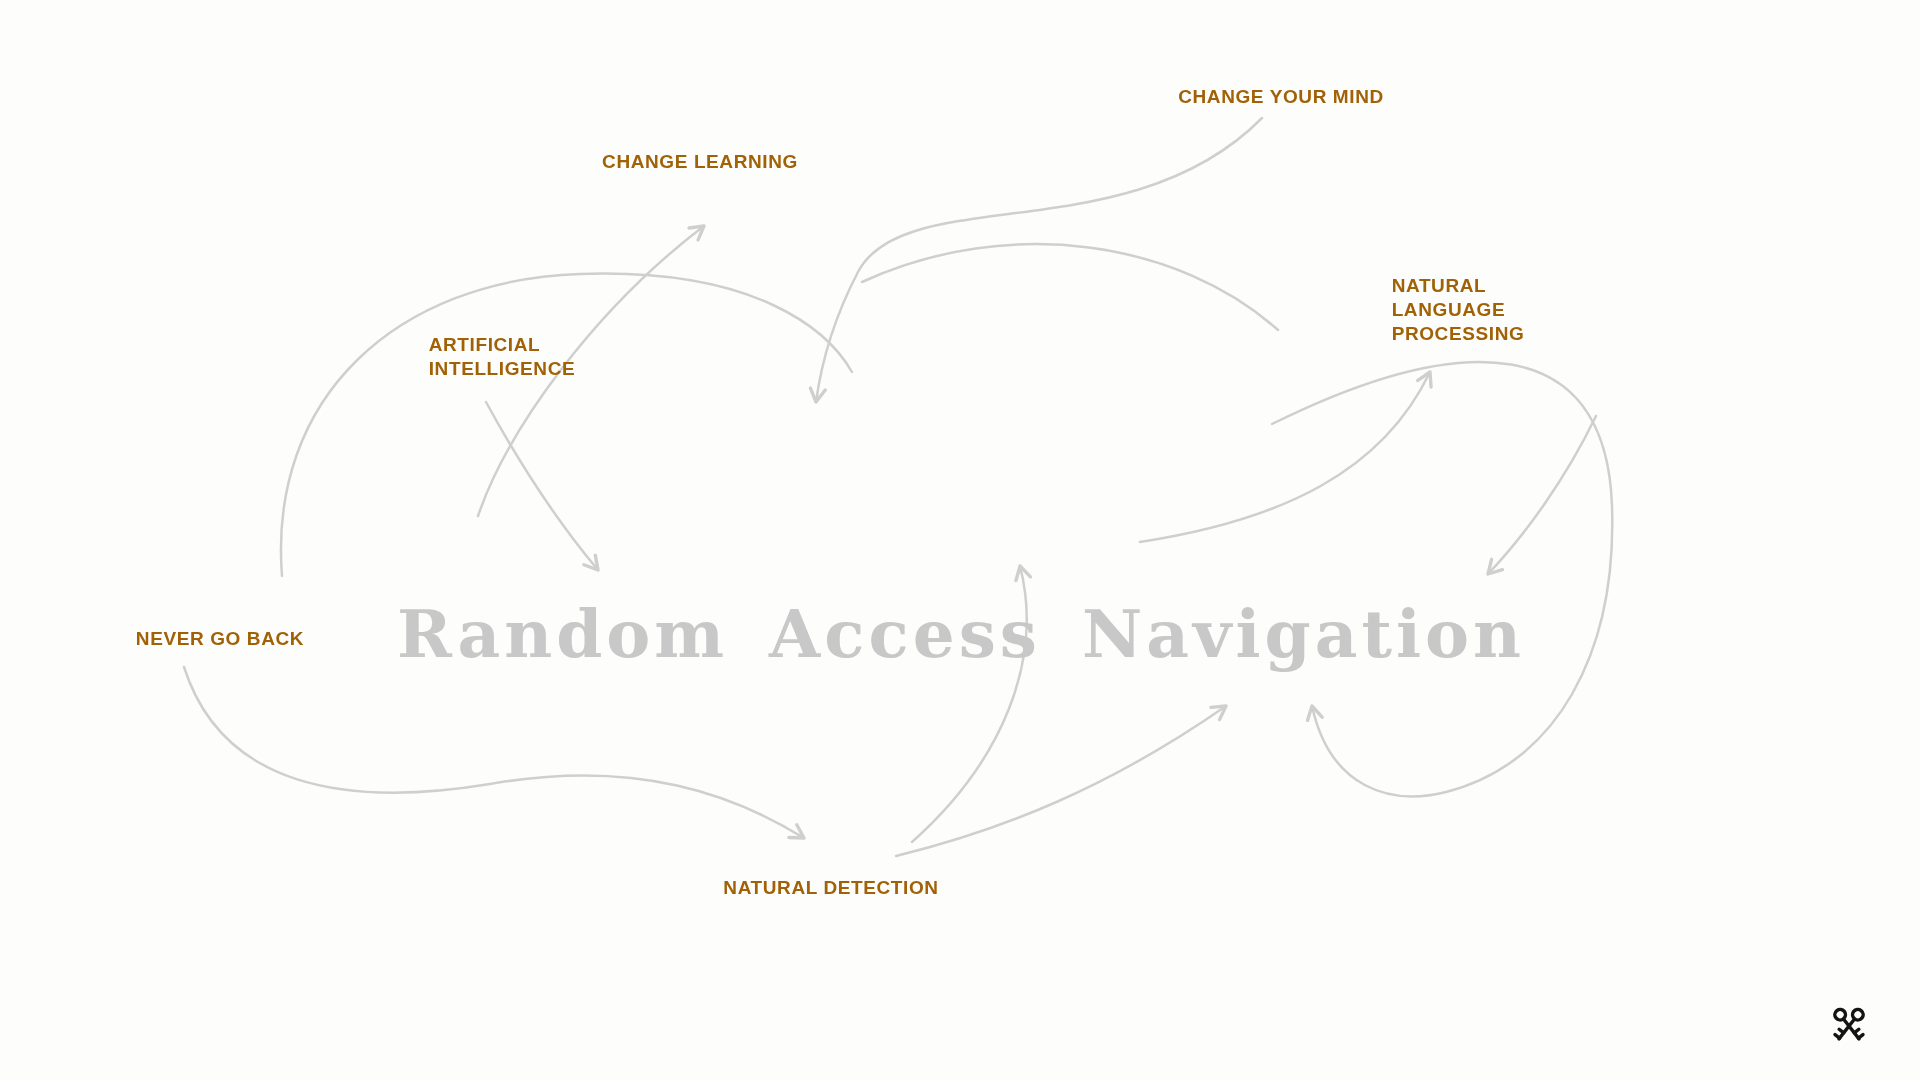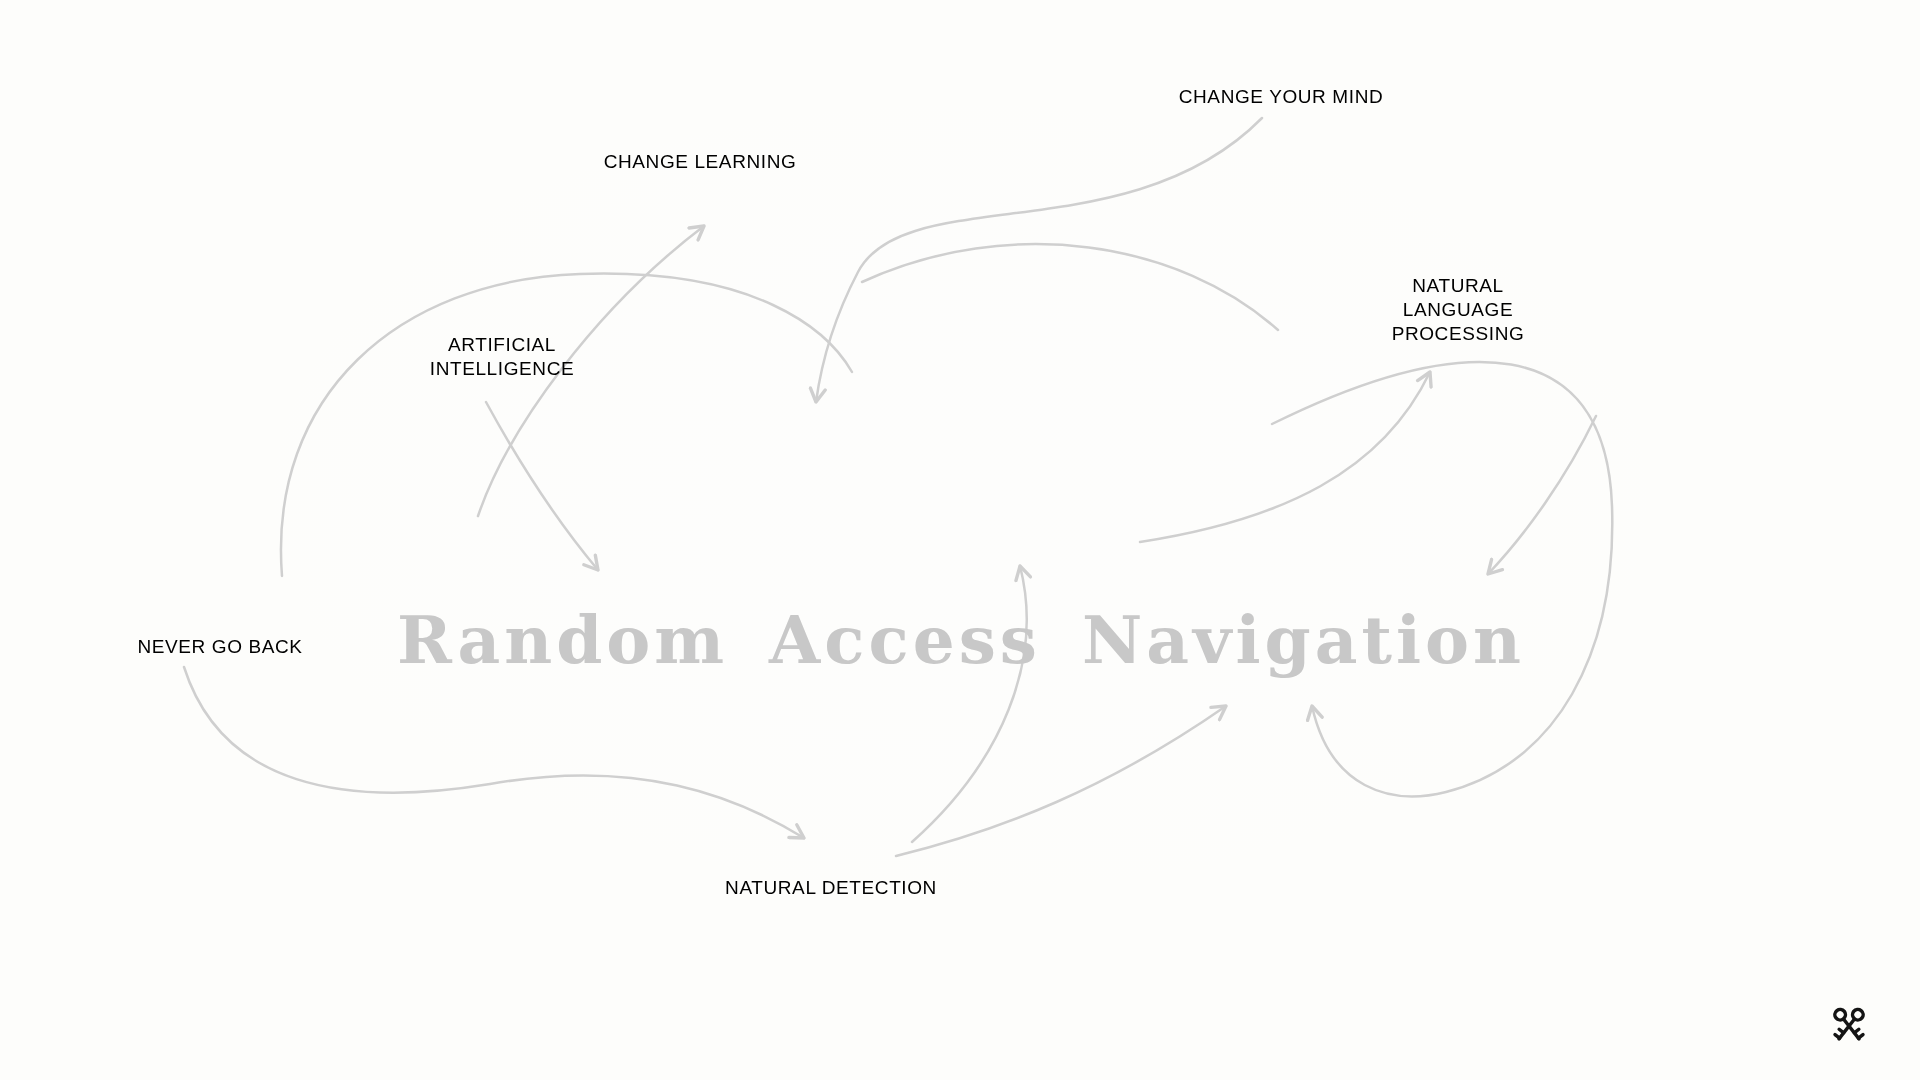--- a/index.html
+++ b/index.html
@@ -38,26 +38,26 @@
   svg.arrows {
     position: absolute;
     inset: 0;
     width: 1920px;
     height: 1080px;
   }
 
   .label {
     position: absolute;
     transform: translate(-50%, -50%);
-    color: #000000;
+    color: #a16207;
     font-size: 19px;
     letter-spacing: 0.6px;
-    text-align: center;
     white-space: pre-line;
     line-height: 1.25;
+    font-weight: bold;
   }
 
   .acronym {
     position: absolute;
     left: 961px;
     top: 482px;
     transform: translate(-50%, -50%);
     font-family: "DejaVu Serif", "Liberation Serif", serif;
     font-weight: bold;
     font-size: 158px;
@@ -72,21 +72,20 @@
     left: 961px;
     top: 634px;
     transform: translate(-50%, -50%);
     font-family: "DejaVu Serif", "Liberation Serif", serif;
     font-weight: bold;
     font-size: 66px;
     letter-spacing: 4px;
     word-spacing: 14px;
     color: #c8c8c8;
     white-space: nowrap;
-    margin-top: 6px;
   }
 
   .keys-icon {
     position: absolute;
     left: 1849px;
     top: 1026px;
     transform: translate(-50%, -50%);
     width: 46px;
     height: 46px;
   }
@@ -134,21 +133,21 @@
 
   <div class="label" style="left:700px; top:162px;">CHANGE LEARNING</div>
 
   <div class="label" style="left:502px; top:357px;">ARTIFICIAL
 INTELLIGENCE</div>
 
   <div class="label" style="left:1458px; top:310px;">NATURAL
 LANGUAGE
 PROCESSING</div>
 
-  <div class="label" style="left:220px; top:639px;margin-top:8px;">NEVER GO BACK</div>
+  <div class="label" style="left:220px; top:639px;">NEVER GO BACK</div>
 
   <div class="label" style="left:831px; top:888px;">NATURAL DETECTION</div>
 
 
   <div class="subtitle">Random Access Navigation</div>
 
   <svg class="keys-icon" viewBox="0 0 48 48" fill="none">
     <g stroke="#141414" stroke-width="3.6" stroke-linecap="round">
       <g transform="rotate(-38 24 24)">
         <circle cx="24" cy="9" r="5.5"></circle>

